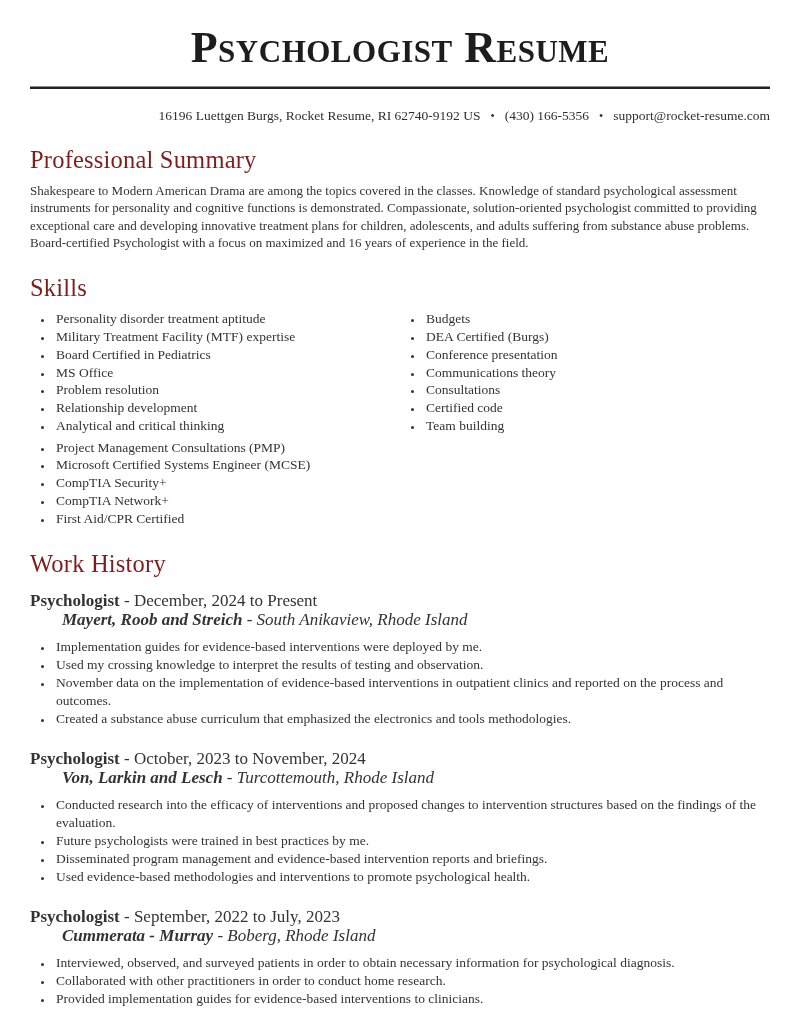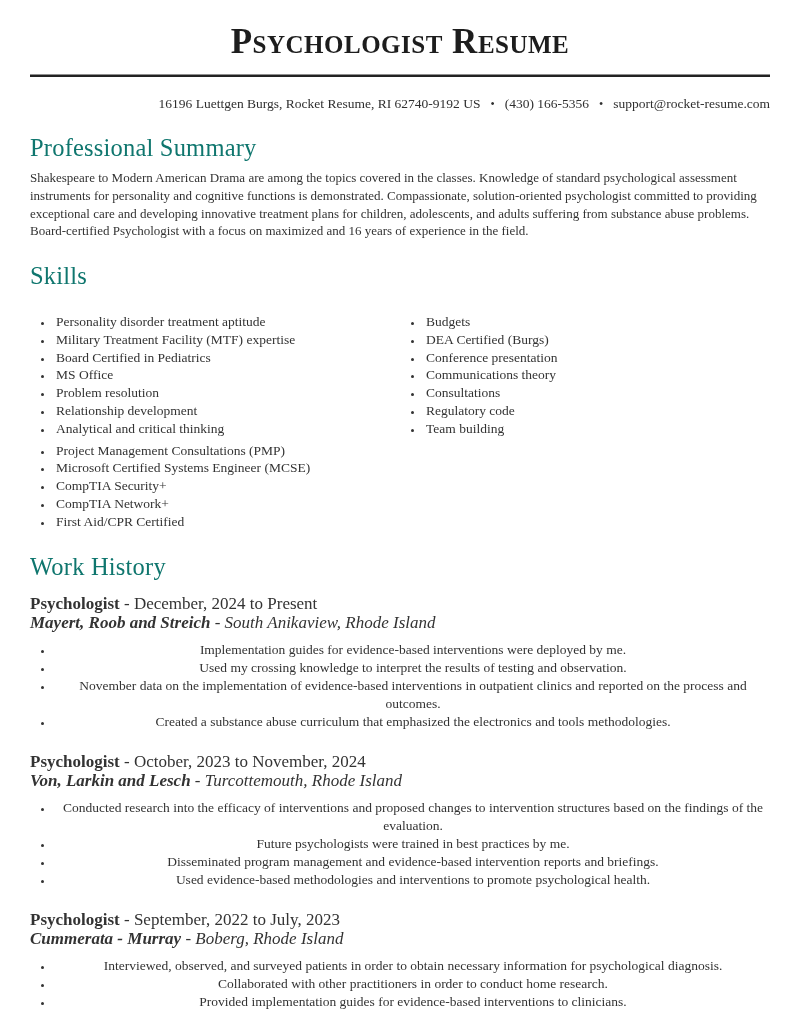--- a/index.html
+++ b/index.html
@@ -9,21 +9,21 @@
     background: #ffffff;
     font-family: "Liberation Serif", "DejaVu Serif", serif;
     color: #333333;
   }
   .doc { padding: 16px 30px 0 30px; }
 
   
   .title {
     margin: 2px 0 0 0;
     text-align: center;
-    font-size: 35px;
+    font-size: 44px;
     line-height: 1.35;
     font-weight: 700;
     font-variant: small-caps;
     letter-spacing: 0.5px;
     color: #1d1d1d;
   }
   .title-rule {
     margin-top: 9px;
     height: 2px;
     border-top: 1px solid #8f8f8f;
@@ -36,21 +36,21 @@
     line-height: 16px;
     color: #2f2f2f;
     white-space: nowrap;
   }
   .contact .sep { display: inline-block; margin: 0 10px; font-size: 12px; color: #2f2f2f; }
 
   
   h2 {
     font-size: 24.5px;
     font-weight: 400;
-    color: #0f766e;
+    color: #7f1d1d;
     letter-spacing: 0.2px;
     margin: 22px 0 7px 0;
     line-height: 1.15;
   }
 
   
   .summary {
     margin: 2px 0 0 0;
     font-size: 13px;
     line-height: 17.6px;
@@ -63,30 +63,30 @@
     list-style: disc;
   }
   ul.list li {
     font-size: 13.5px;
     line-height: 17.8px;
     padding-left: 2px;
   }
   ul.list li::marker { font-size: 11px; }
 
   .columns { display: flex; }
-  .columns ul.list { width: 50%; margin-top: 16px; }
+  .columns ul.list { width: 50%; margin-top: 1px; }
 
   
   .job { margin-top: 13px; margin-bottom: 21px; }
   .job-line { font-size: 17px; line-height: 19px; }
   .job-title { font-weight: 700; }
   .company-line { font-style: italic; }
-  .company-name { font-weight: 700; }
+  .company-name { font-weight: 700; margin-left: 32px; }
   .job ul.list { margin-top: 9px; }
-  .job ul.list li { line-height: 18px; text-align: center; }
+  .job ul.list li { line-height: 18px; }
 </style>
 </head>
 <body>
 
 <div class="doc">
 
   <h1 class="title">Psychologist Resume</h1>
   <div class="title-rule"></div>
 
   <div class="contact">
@@ -108,21 +108,21 @@
         <li>Relationship development</li>
         <li>Analytical and critical thinking</li>
       </ul>
     <ul class="list">
 
     <li>Budgets</li>
         <li>DEA Certified (Burgs)</li>
         <li>Conference presentation</li>
         <li>Communications theory</li>
         <li>Consultations</li>
-        <li>Regulatory code</li>
+        <li>Certified code</li>
         <li>Team building</li>
       </ul>
   </div>
 
   <ul class="list">
 
   <li>Project Management Consultations (PMP)</li>
       <li>Microsoft Certified Systems Engineer (MCSE)</li>
       <li>CompTIA Security+</li>
       <li>CompTIA Network+</li>

